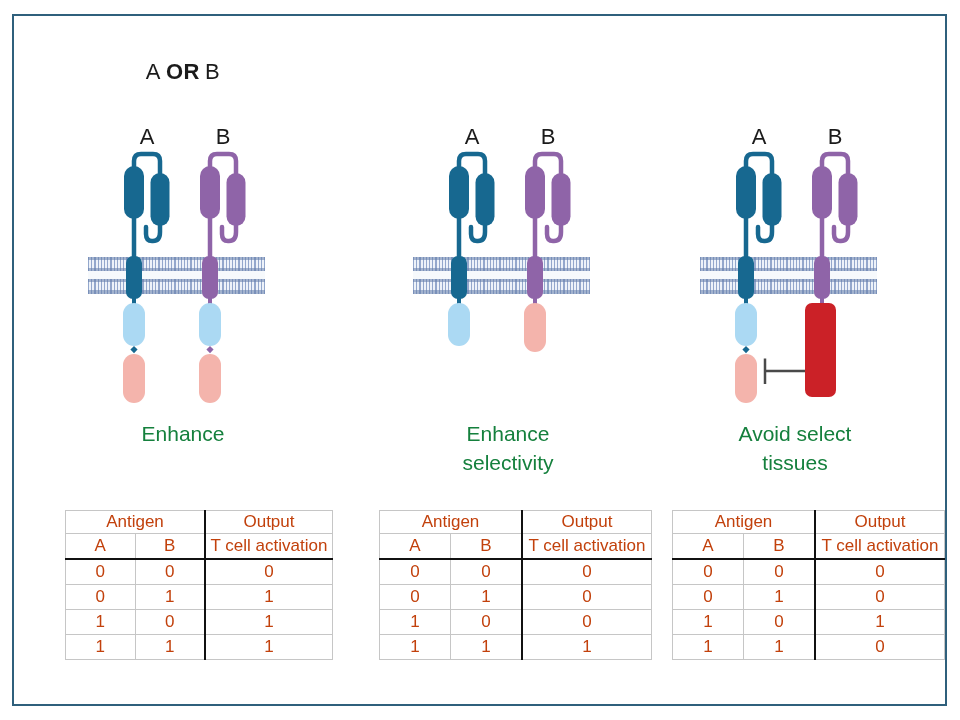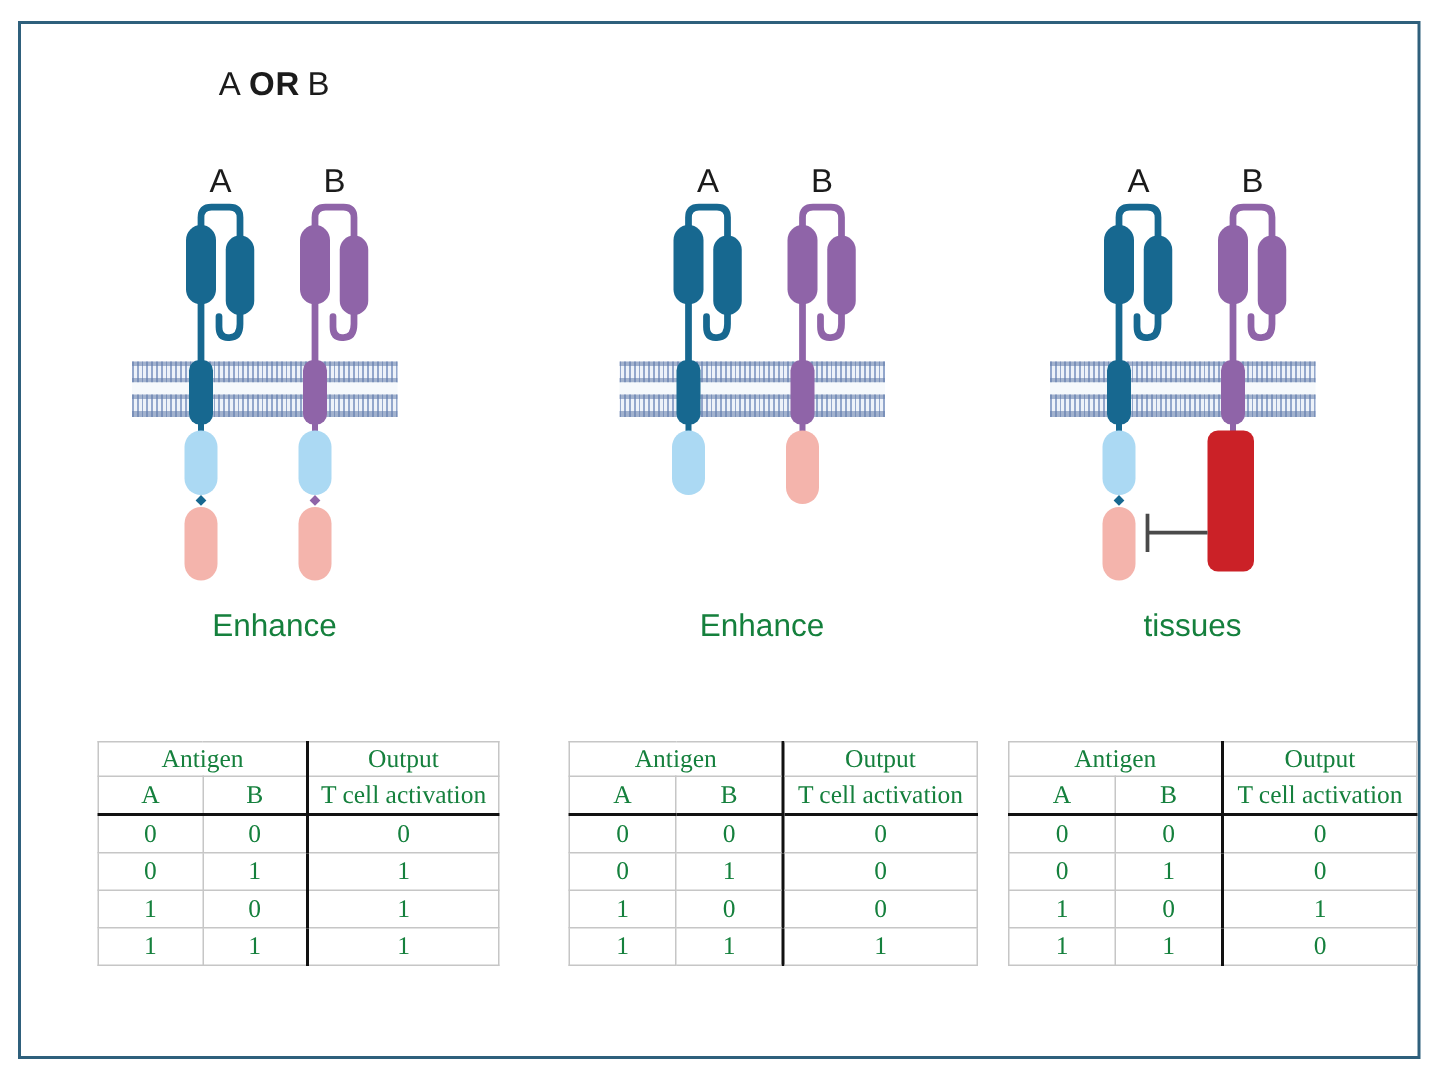--- a/index.html
+++ b/index.html
@@ -5,21 +5,21 @@
   html,body{margin:0;padding:0;background:#fff;}
   .stage{
     position:relative;width:960px;height:720px;background:#ffffff;
     font-family:"Liberation Sans",sans-serif;color:var(--c-text,#1b1b1b);
     overflow:hidden;
   }
   .frame{
     position:absolute;left:12px;top:14px;width:931px;height:688px;
     border:2px solid var(--c-frame,#2f607c);pointer-events:none;
   }
-  .panel{position:absolute;top:0;width:300px;height:608px;}
+  .panel{position:absolute;top:16px;width:300px;height:608px;}
   .p1{left:33px;} .p2{left:358px;} .p3{left:645px;}
 
   .panel-title{
     position:absolute;top:43px;left:0;width:100%;text-align:center;
     font-size:22px;letter-spacing:.5px;white-space:nowrap;
   }
   .panel-title b{font-weight:700;margin:0 5px;}
 
   .rlabel{
     position:absolute;top:108px;width:40px;text-align:center;font-size:22px;
@@ -44,21 +44,21 @@
   .fl{fill:var(--rc);}
   .tbar{fill:none;stroke:var(--c-inhibit_line,#4a4a4a);stroke-width:2.5;}
 
   .caption{
     position:absolute;top:403px;left:0;width:100%;text-align:center;
     font-size:21px;line-height:29px;color:#15803d;
   }
 
   .ttable{
     position:absolute;top:494px;border-collapse:collapse;table-layout:fixed;
-    font-family:Liberation Serif, serif;color:#15803d;background:#fff;
+    font-family:Liberation Sans, sans-serif;color:#c2410c;background:#fff;
     border:1px solid #9a9a9a;
   }
   .p1 .ttable{left:32px;} .p2 .ttable{left:21px;} .p3 .ttable{left:27px;}
   .ttable th,.ttable td{
     border:1px solid #c6c6c6;font-weight:normal;text-align:center;
     padding:0;font-size:17px;
   }
   .ttable .h1 th{height:22px;}
   .ttable .h2 th{height:24px;border-bottom:2px solid #111;}
   .ttable td{height:24px;}
@@ -181,20 +181,21 @@
         <use href="#rsig1"></use>
       </g>
       <g class="purple" transform="translate(177,0)">
         <use href="#rhead"></use>
         <use href="#rtm"></use>
         <use href="#rsig2high"></use>
       </g>
     </svg>
     <div class="caption">
       <div>Enhance</div>
+      <div>selectivity</div>
     </div>
     <table class="ttable">
       <thead>
         <tr class="h1">
           <th colspan="2">Antigen</th>
           <th class="out-sep col-out">Output</th>
         </tr>
         <tr class="h2">
           <th class="col-a">A</th>
           <th class="col-b">B</th>
@@ -245,20 +246,21 @@
         <use href="#rhead"></use>
         <use href="#rtm"></use>
         <use href="#rinhib"></use>
       </g>
       <g>
         <path class="tbar" d="M121,220 H160"></path>
         <path class="tbar" d="M120,207.5 V233"></path>
       </g>
     </svg>
     <div class="caption">
+      <div>Avoid select</div>
       <div>tissues</div>
     </div>
     <table class="ttable">
       <thead>
         <tr class="h1">
           <th colspan="2">Antigen</th>
           <th class="out-sep col-out">Output</th>
         </tr>
         <tr class="h2">
           <th class="col-a">A</th>

